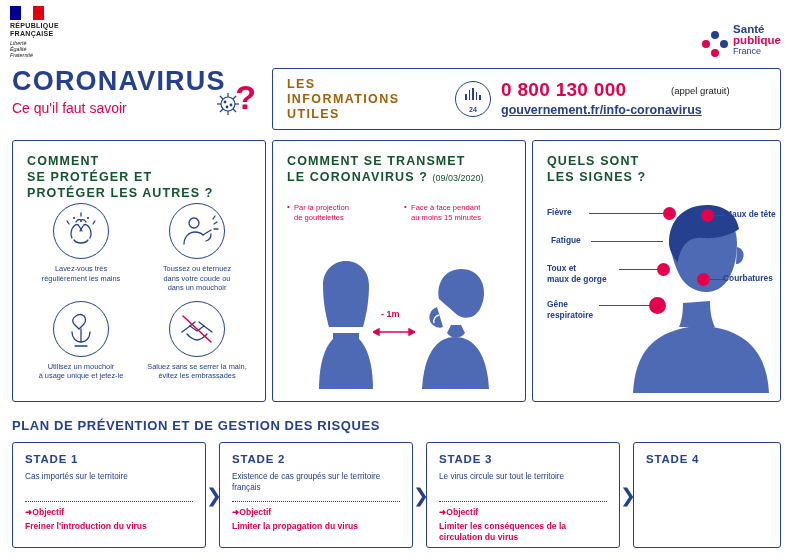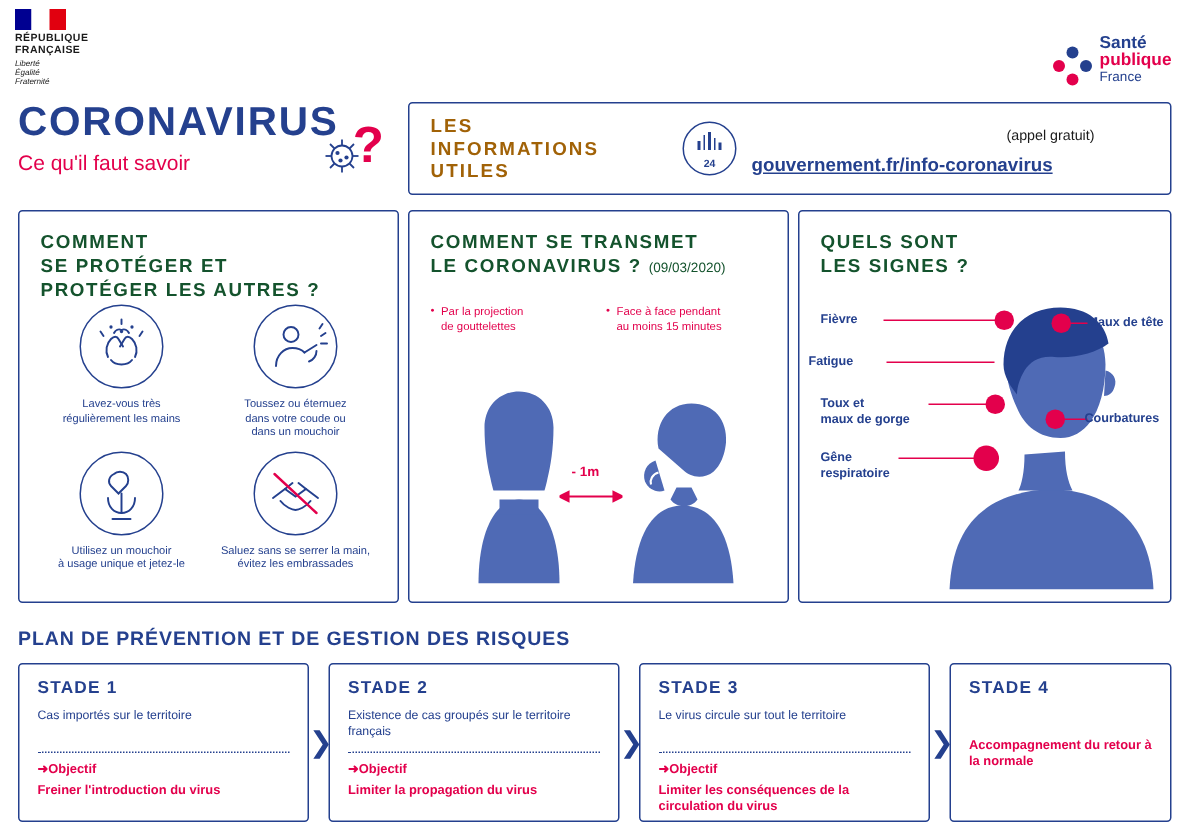--- a/index.html
+++ b/index.html
@@ -169,20 +169,21 @@
     <div class="tel-ico">
       <div class="bars">
         <i style="height:6px"></i>
           <i style="height:10px"></i>
           <i style="height:12px"></i>
           <i style="height:8px"></i>
           <i style="height:5px"></i>
       </div>
       <div class="h24">24</div>
     </div>
+    <div class="phone">0 800 130 000</div>
     <div class="gratuit">(appel gratuit)</div>
     <div class="gouv">gouvernement.fr/info-coronavirus</div>
   </div>
 
   <div class="panel" id="p1">
     <h3>
       <span>COMMENT</span><br>
       <span>SE PROTÉGER ET</span><br>
       <span>PROTÉGER LES AUTRES ?</span>
     </h3>
@@ -335,21 +336,21 @@
 
       <path d="M112 54c5 1 8 6 6 11-1 4-4 6-7 6" fill="#4F6AB5"></path>
     </svg>
 
     <div class="sym" style="left:14px;top:66px;">
       <span>Fièvre</span>
     </div>
     <div class="leader" style="left:56px;top:72px;width:78px;"></div>
     <div class="dot" style="left:130px;top:66px;"></div>
 
-    <div class="sym" style="left:6px;top:94px;">
+    <div class="sym" style="left:18px;top:94px;">
       <span>Fatigue</span>
     </div>
     <div class="leader" style="left:58px;top:100px;width:72px;"></div>
 
     <div class="sym" style="left:14px;top:122px;">
       <span>Toux et</span><br>
       <span>maux de gorge</span>
     </div>
     <div class="leader" style="left:86px;top:128px;width:40px;"></div>
     <div class="dot" style="left:124px;top:122px;"></div>
@@ -398,16 +399,15 @@
     <div class="st">STADE 3</div>
     <div class="desc">Le virus circule sur tout le territoire</div>
     <div class="sep"></div>
     <div class="obj">➜Objectif</div>
     <div class="goal">Limiter les conséquences de la circulation du virus</div>
   </div>
   <div class="chev" id="c3">❯</div>
 
   <div class="stade last" id="s4">
     <div class="st">STADE 4</div>
-    <div class="goal">Accompagnement du retour à la normale</div>
   </div>
 
 </div>
 
 </body></html>

